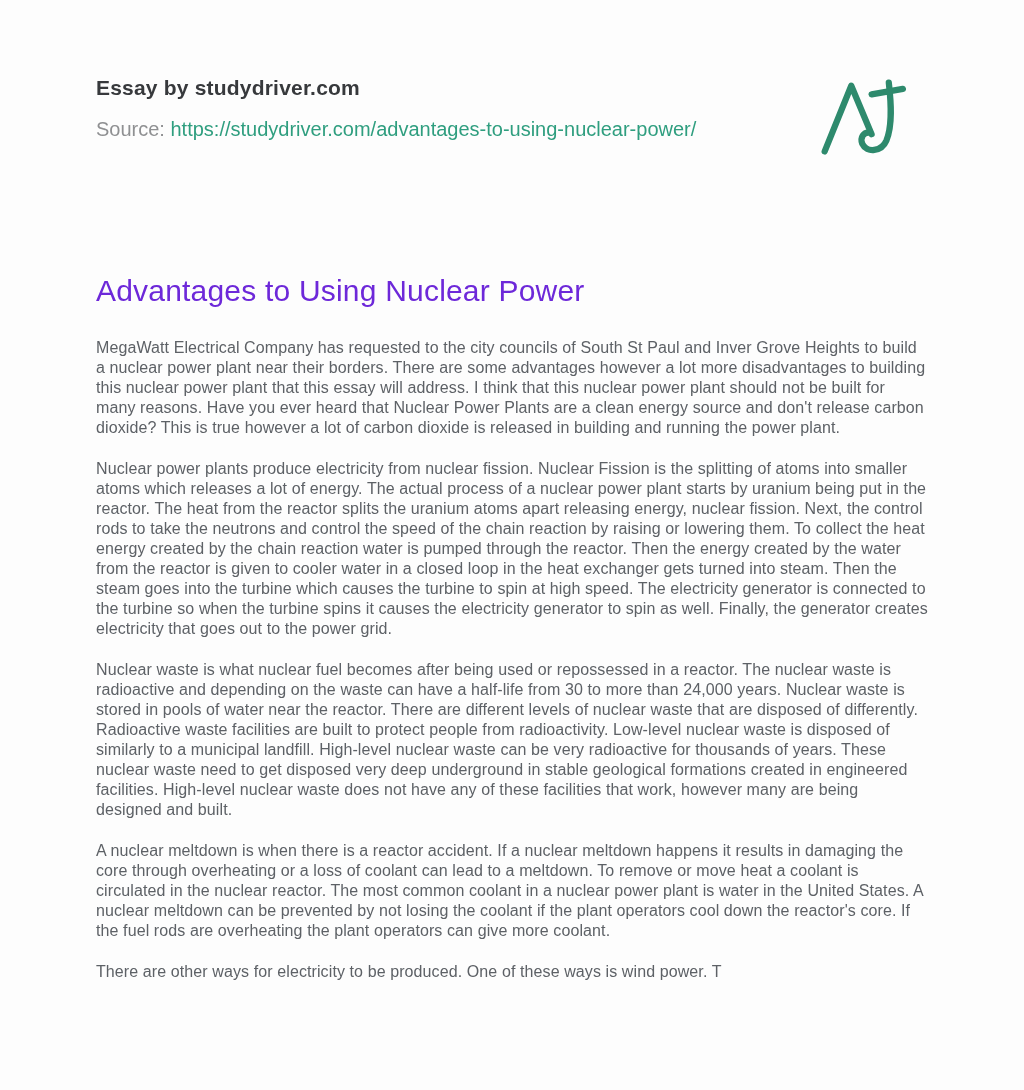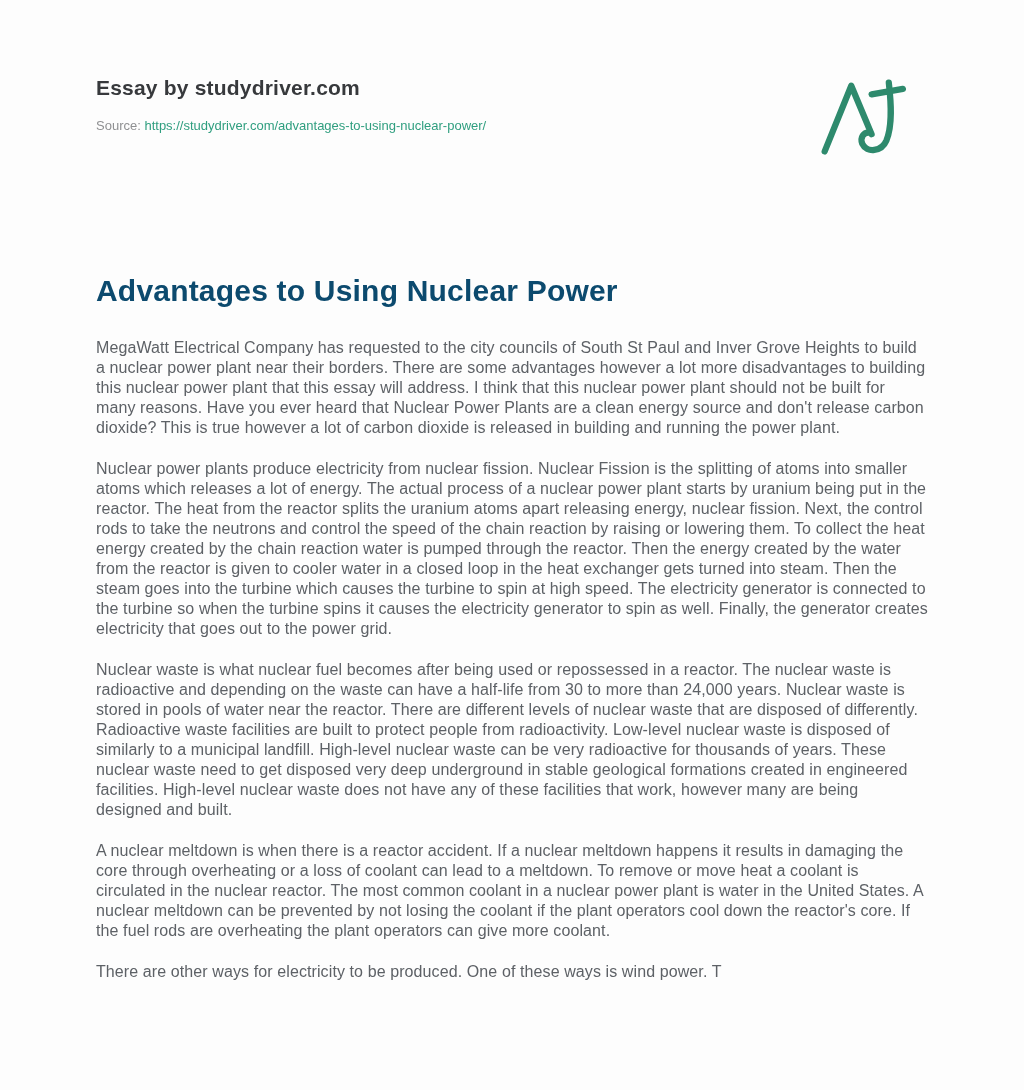--- a/index.html
+++ b/index.html
@@ -27,41 +27,41 @@
   }
   .byline {
     margin: 0;
     font-size: 21px;
     font-weight: 700;
     color: #37393c;
     letter-spacing: 0.2px;
   }
   .source-line {
     margin: 18px 0 0 0;
-    font-size: 13px;
+    font-size: 20px;
     color: #8f9092;
   }
   .source-line .source-url {
     color: #2f9e7f;
     text-decoration: none;
     cursor: pointer;
   }
   .logo-wrap {
     width: 86px;
     height: 90px;
     margin-right: 22px;
     margin-top: -4px;
     flex: 0 0 auto;
   }
   .logo-wrap svg { width: 100%; height: 100%; display: block; }
   .essay-title {
     margin: 112px 0 0 0;
     font-size: 30px;
-    font-weight: 700;
-    color: #0c4a6e;
+    font-weight: 400;
+    color: #6d28d9;
     letter-spacing: 0.2px;
   }
   .essay-body {
     margin-top: 30px;
   }
   .essay-body p {
     margin: 0 0 21px 0;
     font-size: 16px;
     line-height: 20px;
     color: #5d6166;

